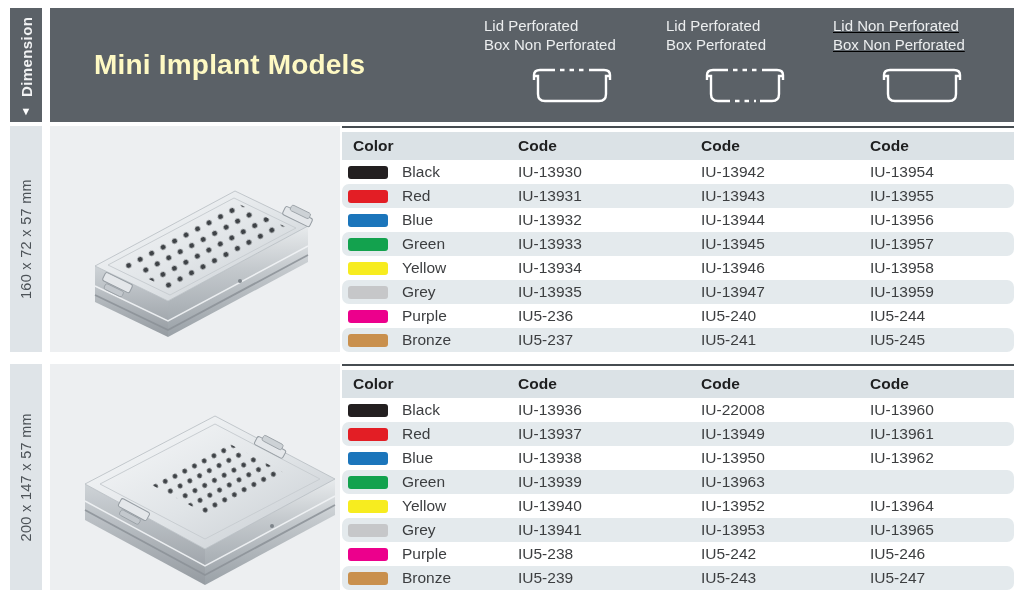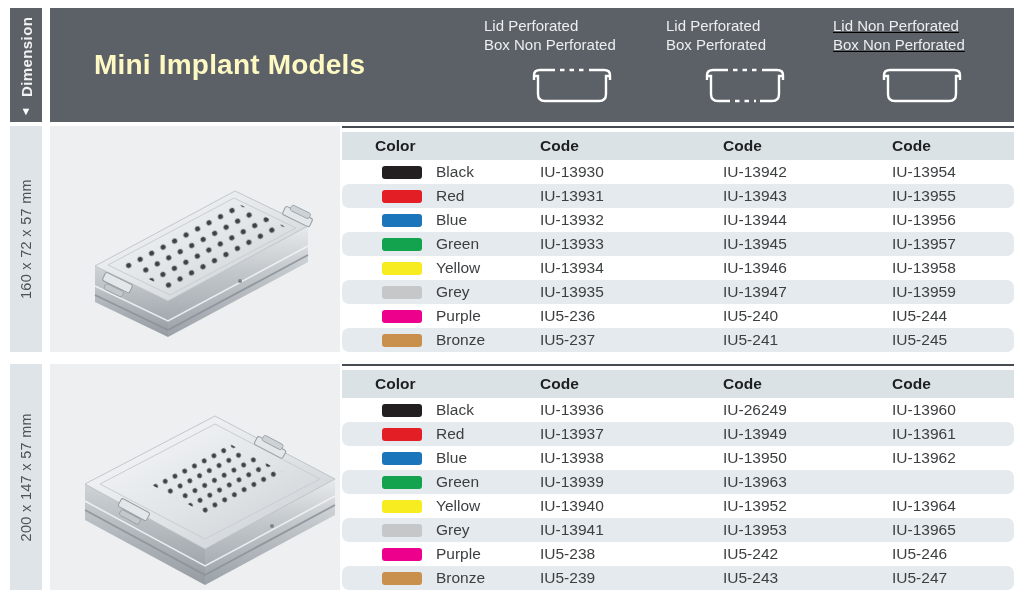--- a/index.html
+++ b/index.html
@@ -53,27 +53,27 @@
   .img-panel {
     position:absolute; left:50px; top:0; width:290px; height:226px;
     background:#edeff1; display:flex; align-items:center; justify-content:center;
   }
   .img-panel svg { display:block; }
 
   .ctable { position:absolute; left:342px; top:0; width:672px; height:226px;
     border-top:2px solid #464c51; padding-top:4px; background:#ffffff; }
   .thead, .trow {
     display:grid; grid-template-columns:170px 183px 169px 1fr;
-    align-items:center; padding-left:28px;
+    align-items:center; padding-left:6px;
   }
   .thead { height:28px; background:#dbe2e6; font-weight:bold; font-size:15.5px; color:#1e1f20; }
   .thead .hc1 { padding-left:5px; }
   .trow { height:24px; font-size:15.5px; color:#3c3e40; }
   .trow.alt { background:#e4eaed;border-radius:7px; }
-  .color-cell { display:flex; align-items:center;margin-left:12px; }
+  .color-cell { display:flex; align-items:center; }
   .swatch { width:40px; height:13px; border-radius:3px; display:inline-block; margin-right:14px; flex:0 0 40px; }
 </style>
 </head>
 <body>
 
 <div class="dim-box">
   <span class="vtext">Dimension</span>
   <span class="tri">▼</span>
 </div>
 
@@ -300,21 +300,21 @@
       <div>Code</div>
       <div>Code</div>
     </div>
 
     <div class="trow">
       <div class="color-cell">
         <span class="swatch" style="background: rgb(35, 31, 32);"></span>
         <span>Black</span>
       </div>
       <div>IU-13936</div>
-      <div>IU-26249</div>
+      <div>IU-22008</div>
       <div>IU-13960</div>
     </div>
     <div class="trow alt">
       <div class="color-cell">
         <span class="swatch" style="background: rgb(227, 30, 37);"></span>
         <span>Red</span>
       </div>
       <div>IU-13937</div>
       <div>IU-13949</div>
       <div>IU-13961</div>

